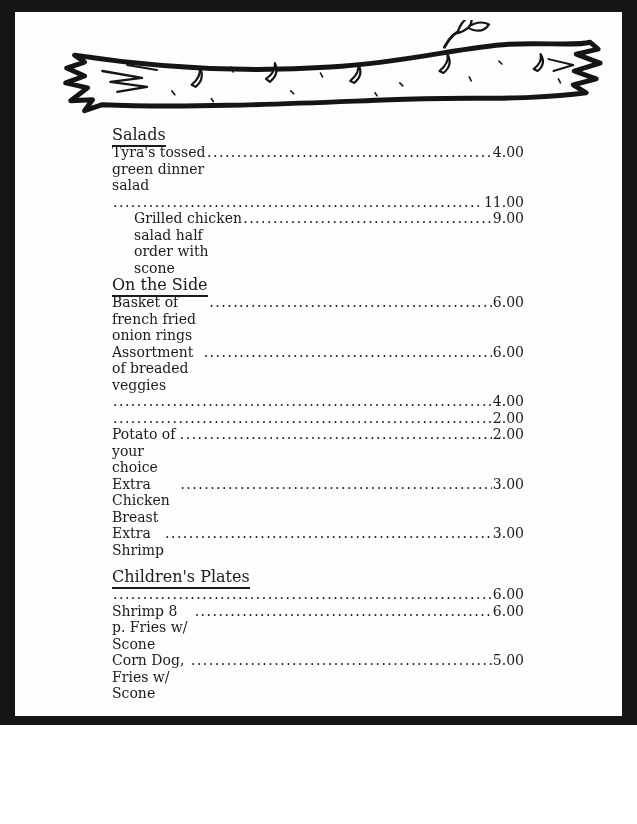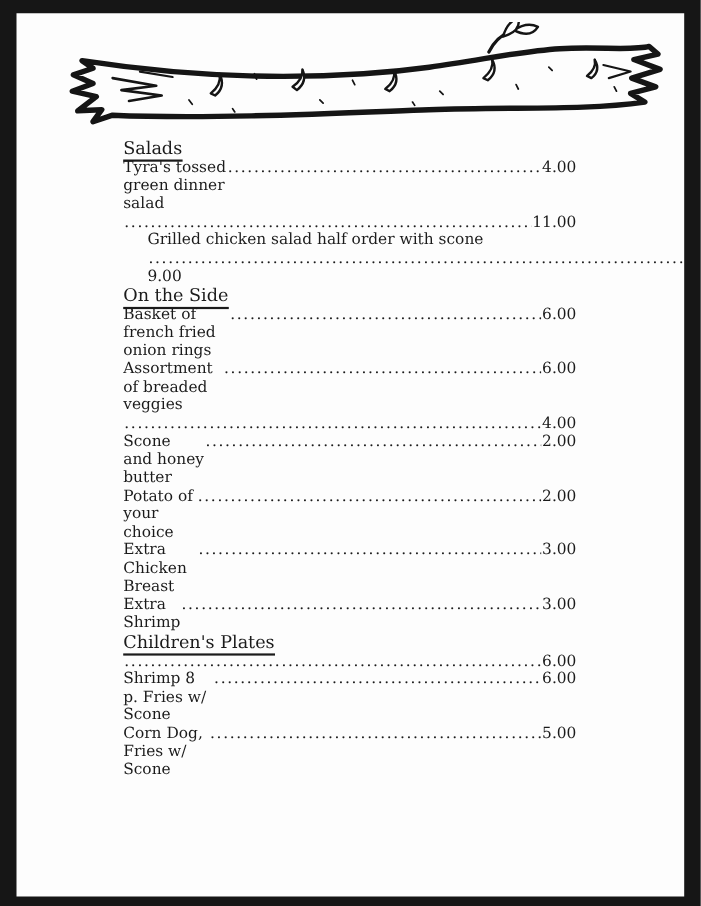--- a/index.html
+++ b/index.html
@@ -4,37 +4,37 @@
 <style>
   * { box-sizing: border-box; }
   html,body { margin:0; padding:0; }
   body {
     width:637px; height:824px;
     background:#ffffff;
     font-family:"DejaVu Serif","Liberation Serif",serif;
     color:#1b1b1b;
   }
   .frame {
-    width:637px; height:824px;
+    width:637px; height:725px;
     border:solid #161616;
     border-width:12px 15px 9px 15px;
     background:#fdfdfd;
     overflow:hidden;
     position:relative;
   }
   
   .log-wrap { position:relative; height:102px; margin:8px 14px 0 18px; }
   svg.log { width:100%; height:100%; display:block; }
   
   .menu { width:412px; margin:4px 0 0 97px; }
   .sec-heading { font-size:16px; line-height:18px; }
   .sec-heading > span { border-bottom:2px solid #1b1b1b; padding-bottom:1px; }
-  .sec-heading.spaced { }
+  .sec-heading.spaced { margin-top:10px; }
   .row { display:flex; align-items:flex-start; font-size:14px; line-height:16.5px; }
-  .row.indent { padding-left:22px;flex-direction:column; }
+  .row.indent { padding-left:22px; }
   .dots { flex:1 1 auto; overflow:hidden; white-space:nowrap; margin:0 1px; }
   .dots::after {
     content:"......................................................................................................................";
     letter-spacing:1.5px;
   }
   .pr { white-space:nowrap; }
 </style>
 </head>
 <body>
 
@@ -87,21 +87,20 @@
     <div class="row">
       <span>Assortment of breaded veggies</span>
       <span class="dots"></span>
       <span class="pr">6.00</span>
     </div>
     <div class="row">
       <span class="dots"></span>
       <span class="pr">4.00</span>
     </div>
     <div class="row">
-      <span>Scone and honey butter</span>
       <span class="dots"></span>
       <span class="pr">2.00</span>
     </div>
     <div class="row">
       <span>Potato of your choice</span>
       <span class="dots"></span>
       <span class="pr">2.00</span>
     </div>
     <div class="row">
       <span>Extra Chicken Breast</span>

